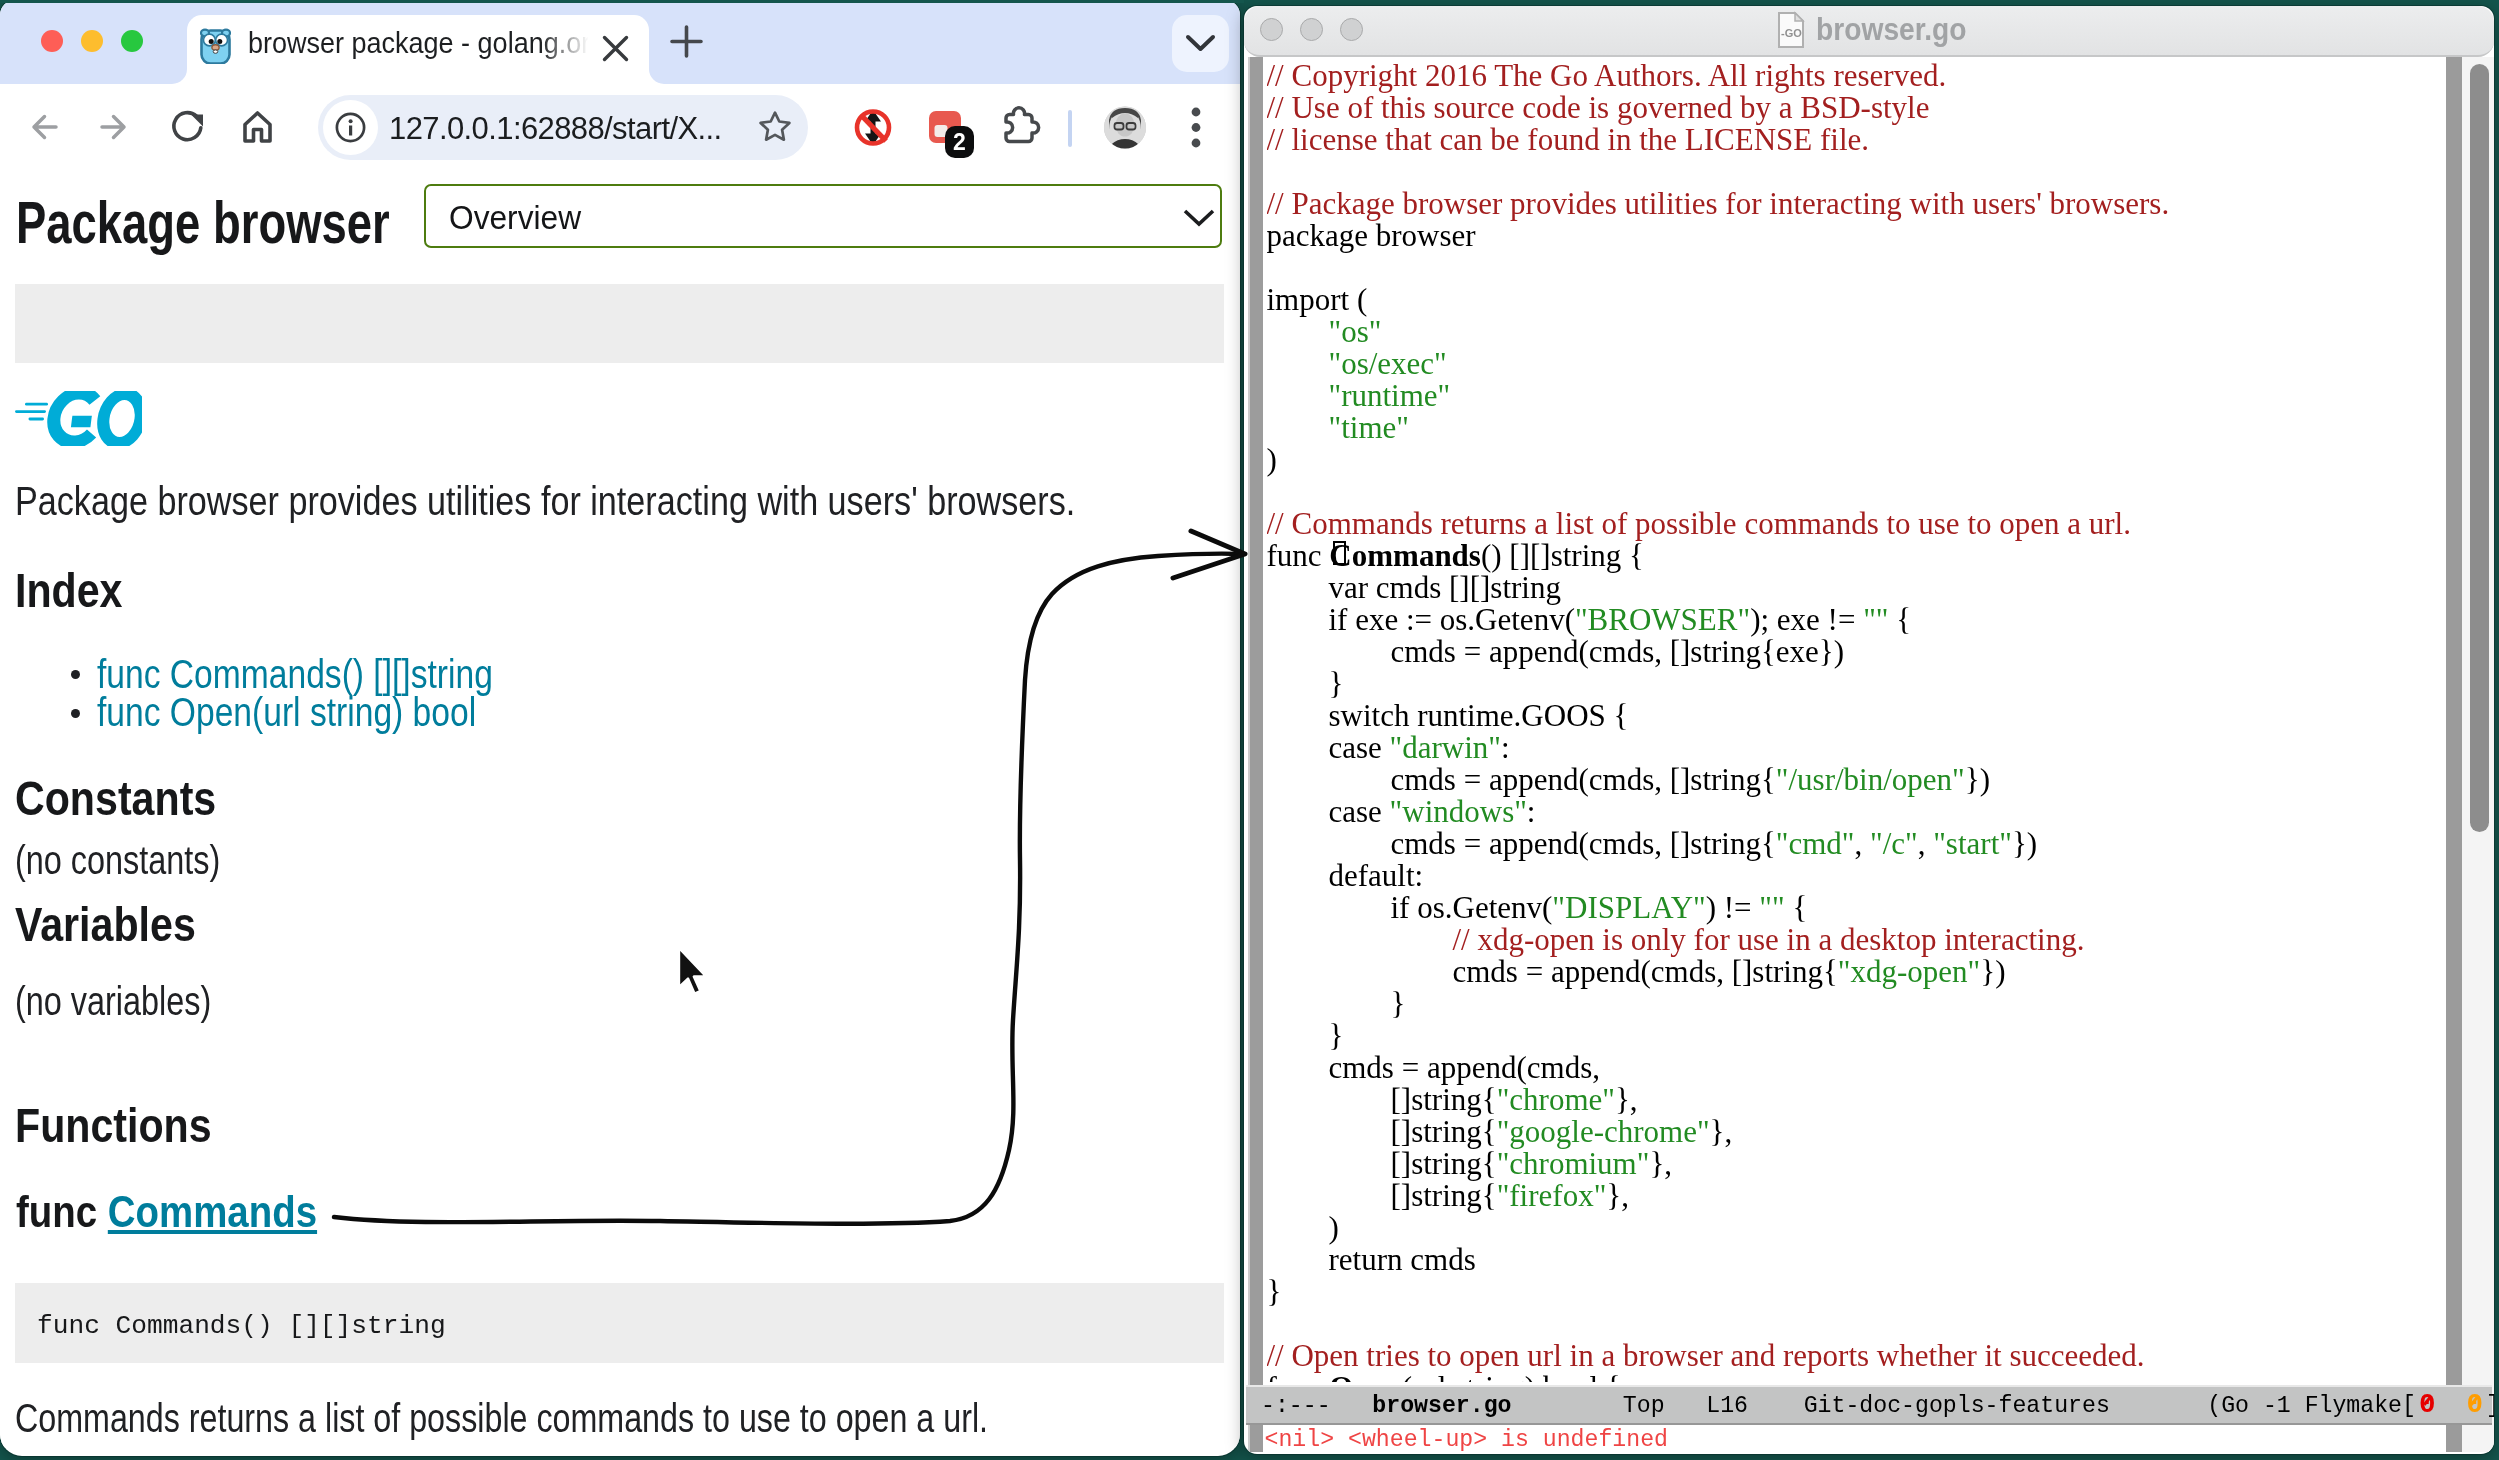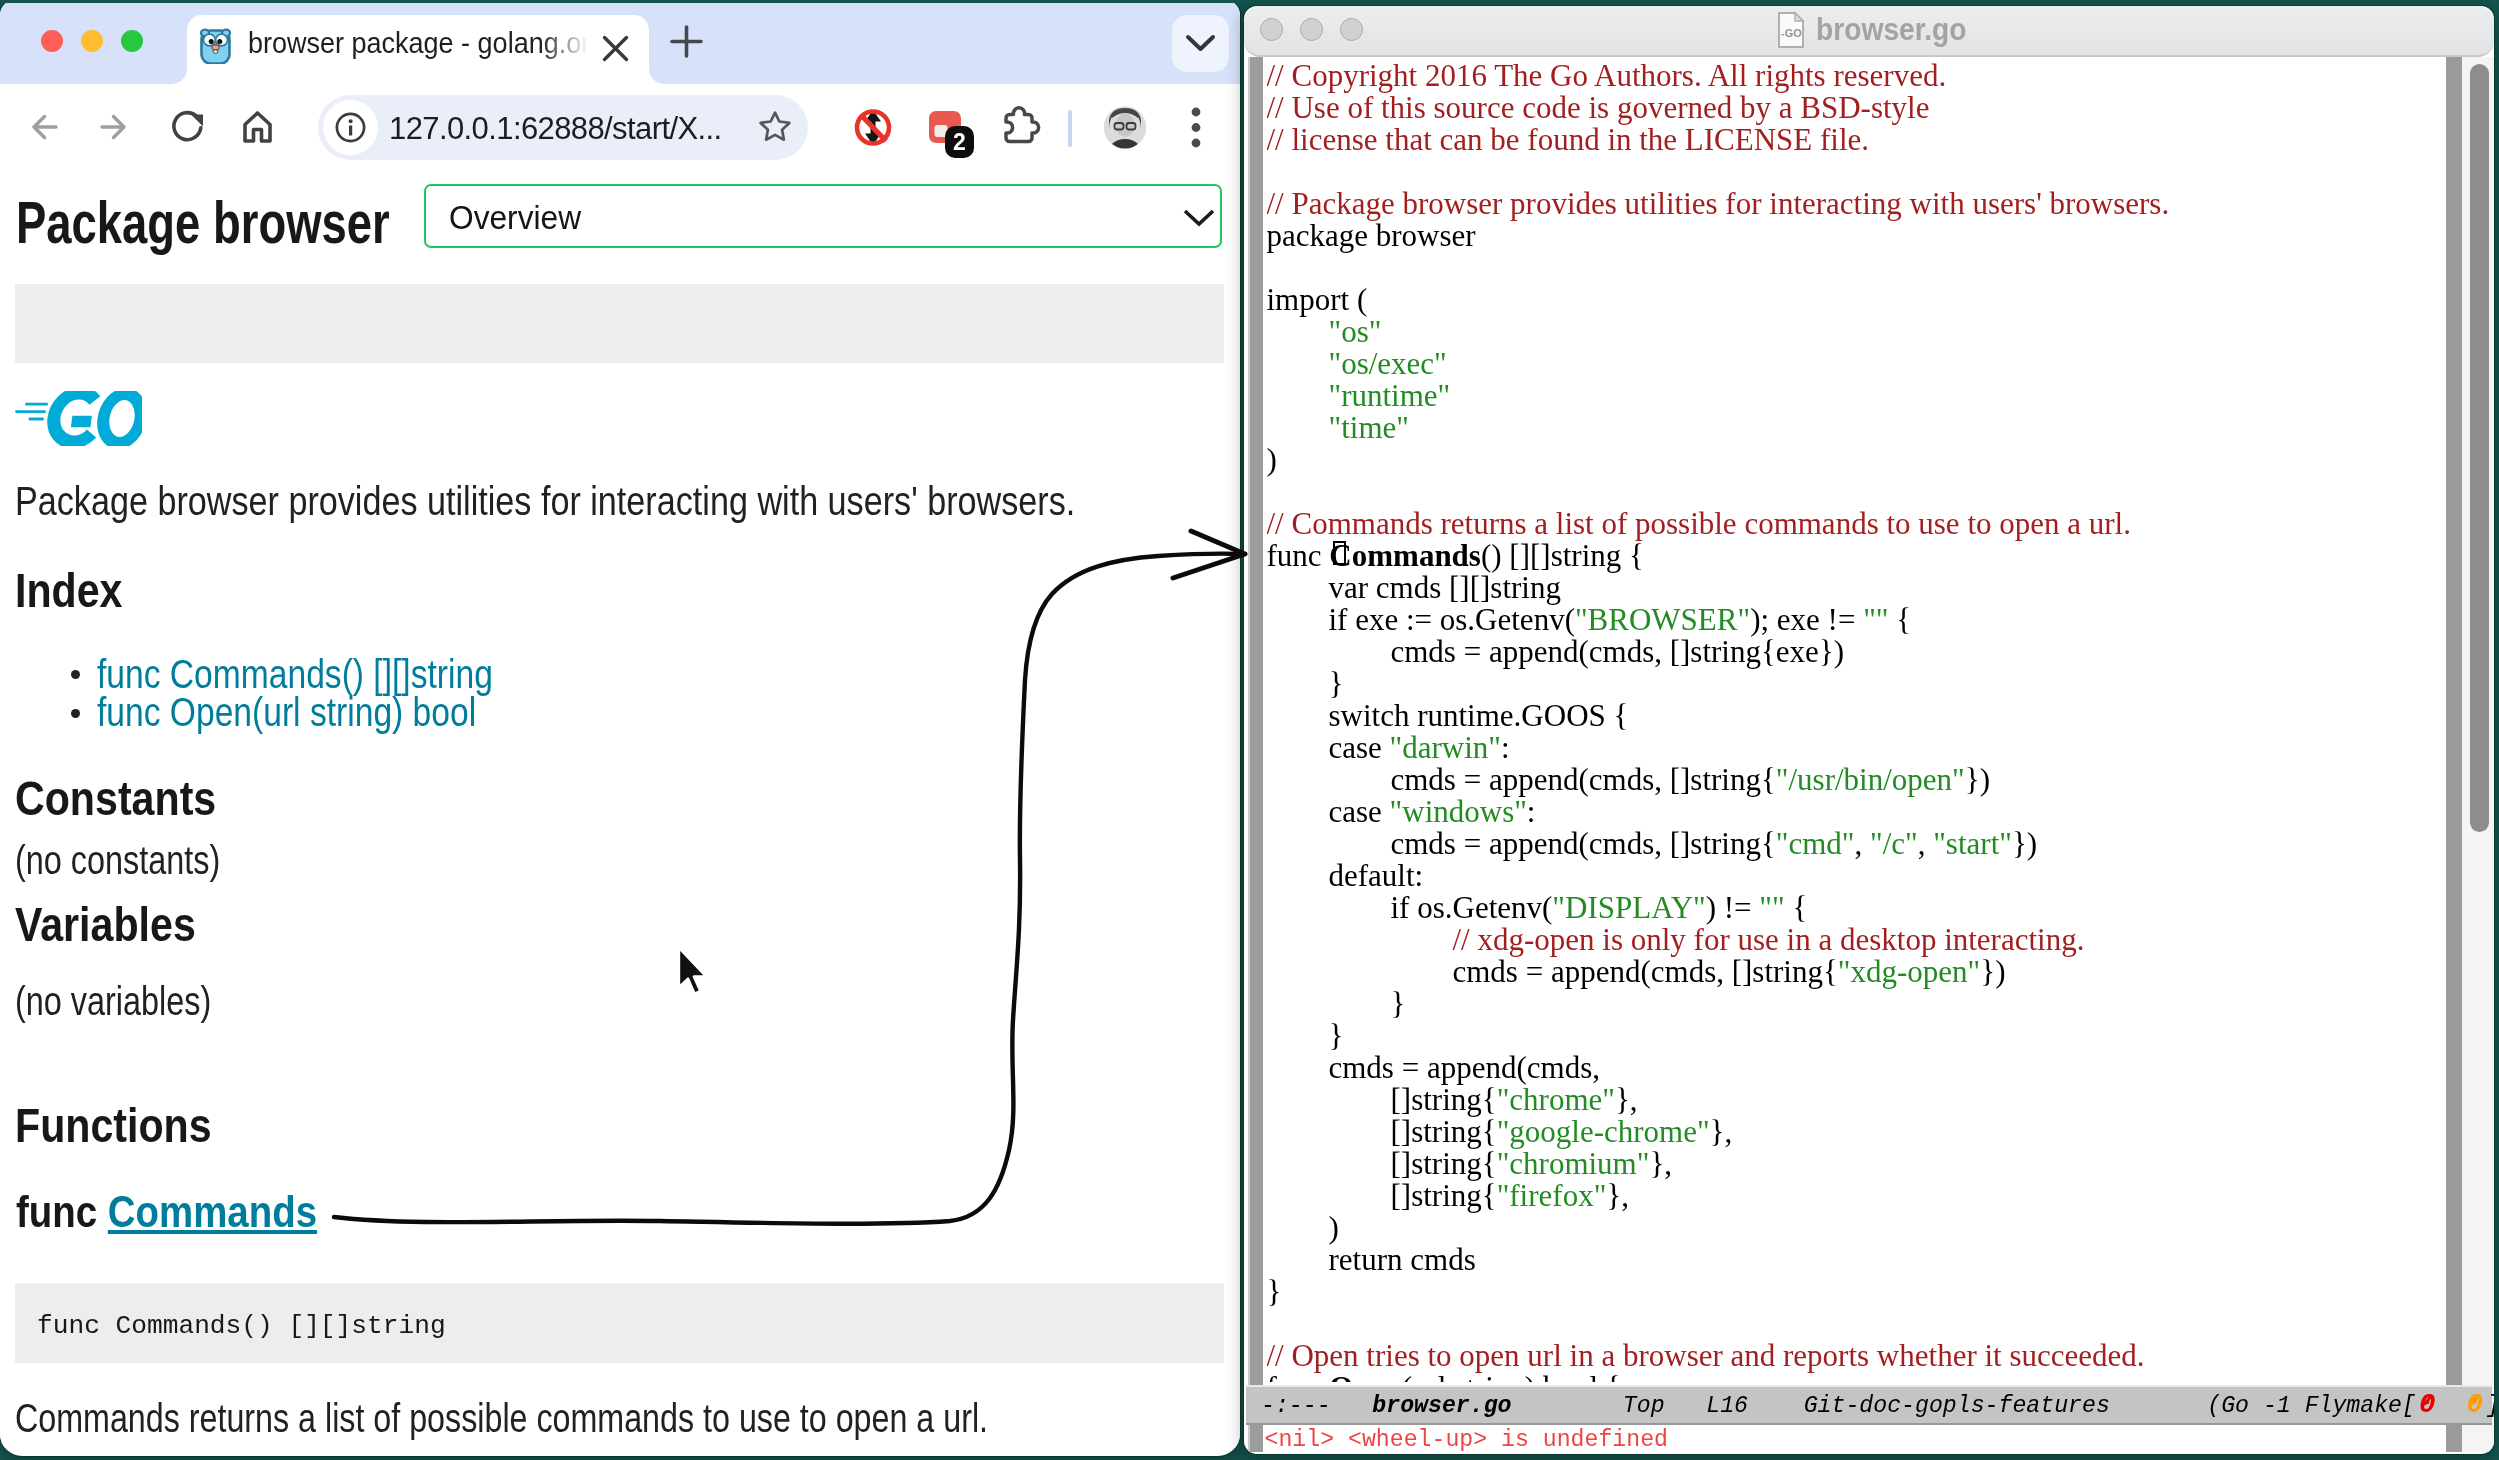--- a/index.html
+++ b/index.html
@@ -33,21 +33,21 @@
   #content { position:absolute; left:0; top:171px; width:100%; height:1277px; background:#fff; }
 
   h1.pb { position:absolute; left:16px; top:193.6px; font-size:59px; font-weight:bold; color:#17181a; letter-spacing:0; line-height:1; transform:scaleX(0.77); transform-origin:0 0;}
   .h2x { position:absolute; left:15px; font-size:49px; font-weight:bold; color:#17181a; transform:scaleX(0.84); transform-origin:0 0; }
   .bodyt { position:absolute; left:15px; font-size:40px; color:#202124; white-space:nowrap; }
   .mono { font-family:"Liberation Mono", monospace; }
   .graybox { position:absolute; left:15px; width:1209px; height:80px; background:#ededed; }
   .link { color:#007d9c; text-decoration:none; }
 
   #selectbox { position:absolute; left:424px; top:184px; width:798px; height:64px;
-               border:2px solid #22c55e; border-radius:7px; background:#fff; }
+               border:2px solid #4d7c0f; border-radius:7px; background:#fff; }
   #selectbox span { position:absolute; left:23px; top:13px; font-size:33px; color:#141517; }
 
   
   #emacs { position:absolute; left:1244px; top:6px; width:1250px; height:1448px;
            border-radius:13px; background:#fff; overflow:hidden; box-shadow:0 0 0 1px rgba(5,40,35,0.45), 0 4px 18px rgba(0,0,0,0.35); }
   #etitle { position:absolute; left:0; top:0; width:100%; height:51px;
             background:linear-gradient(#ecedee, #e2e3e4); border-bottom:2px solid #c6c7c8;border-radius:16px; }
   .etl { position:absolute; top:12px; width:23px; height:23px; border-radius:50%;
          background:#d0d1d2; border:1.5px solid #a9aaab; }
   #ecode { position:absolute; left:22.5px; top:53.5px; width:1177px; height:1322px; overflow:hidden; }
@@ -57,21 +57,21 @@
   .str { color:#228b22; }
   .z0 { font-size:27.5px; font-weight:bold; position:relative; display:inline-block; }
   .z0 b { position:absolute; left:3px; top:12px; width:11px; height:2.6px; background:currentColor; transform:rotate(-52deg); }
   #scrollL { position:absolute; left:3.5px; top:51px; width:15px; height:1395px;
              background:#9c9c9c; border-left:2px solid #cccccc; }
   #barR { position:absolute; left:1202px; top:51px; width:16px; height:1395px; background:#9b9b9b; }
   #trackR { position:absolute; left:1218px; top:51px; width:32px; height:1395px; background:#f4f4f4; }
   #thumbR { position:absolute; left:1226px; top:58px; width:19px; height:768px; border-radius:10px; background:#8d8d8d; }
   #modeline { position:absolute; left:2px; top:1379px; width:1246px; height:40px;
               background:#c3c4c4; border-top:2px solid #e8e8e8; border-bottom:2px solid #979797; }
-  #modeline pre { font-family:"Liberation Mono", monospace; font-size:23.2px; line-height:36px; color:#000; padding-left:15px;font-style:italic; }
+  #modeline pre { font-family:"Liberation Mono", monospace; font-size:23.2px; line-height:36px; color:#000; padding-left:15px; }
   #echo { position:absolute; left:20.5px; top:1421px; font-family:"Liberation Mono", monospace;
           font-size:23.2px; color:#ef4444; }
 </style>
 </head>
 <body>
 <div id="stage">
 
   <div id="browser">
     <div id="tabstrip">
       <div class="tl" style="left:41px; background:#fe5e56;"></div>

